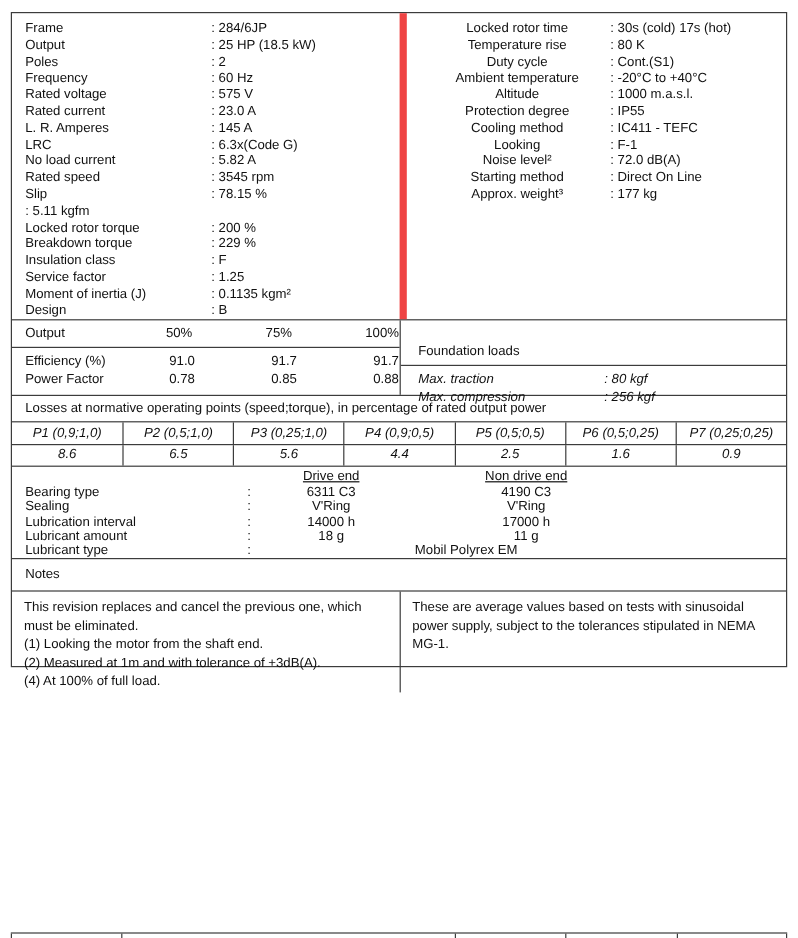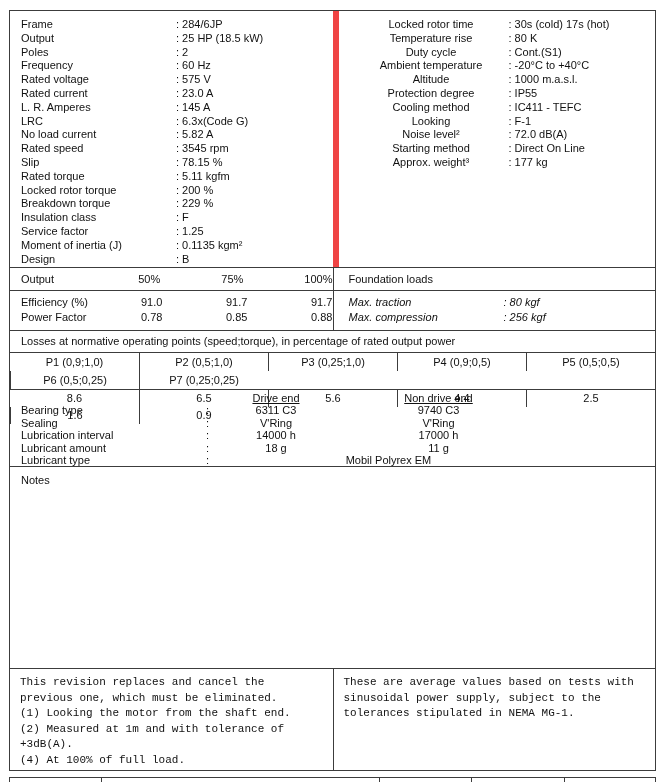--- a/index.html
+++ b/index.html
@@ -7,67 +7,67 @@
     width: 665px; height: 782px;
     background: #fff;
     font-family: "Liberation Sans", sans-serif;
     font-size: 11px;
     color: #111;
     position: relative;
     overflow: hidden;
   }
   .doc {
     position: absolute; left: 9px; top: 10px;
-    width: 647px; height: 761px;
+    width: 647px; height: 546px;
     border: 1px solid #3c3c3c;
     display: flex; flex-direction: column;
     background: #fff;
   }
   
   .sec-specs { display: flex; height: 257px; border-bottom: 1px solid #3c3c3c; }
   .spec-col { width: 50%; padding: 7px 6px 0 11px; }
   .spec-col.right { border-left: 6px solid #ef4444; padding-left: 15px; text-align: center; }
   .spec-row { display: flex; line-height: 13.8px; white-space: nowrap; }
   .spec-row .lbl { width: 155px; flex-shrink: 0; }
   
   .sec-perf { display: flex; height: 63px; border-bottom: 1px solid #3c3c3c; }
   .perf-left { width: 50%; }
   .perf-right { width: 50%; border-left: 1px solid #3c3c3c; }
   .perf-head { height: 23px; border-bottom: 1px solid #3c3c3c; display: flex; align-items: center; padding-left: 11px; }
-  .perf-right .perf-head { padding-left: 15px; }
+  .perf-right .perf-head { padding-left: 15px; margin-top: 15px; }
   .perf-head .c0, .output-row .c0 { width: 120px; }
   .perf-head .c1, .output-row .c1 { width: 85px; }
   .perf-head .c2, .output-row .c2 { width: 85px; }
   .perf-body { padding-top: 4px; }
   .output-row { display: flex; line-height: 14.5px; padding-left: 11px; }
   .fl-row { display: flex; line-height: 14.5px; padding-left: 15px; font-style: italic; }
   .fl-row .lbl { width: 155px; flex-shrink: 0; }
   
   .sec-losses { height: 59px; border-bottom: 1px solid #3c3c3c; }
   .losses-title { height: 22px; line-height: 21px; padding-left: 11px; border-bottom: 1px solid #3c3c3c; }
-  .losses-grid { display: grid; grid-template-columns: repeat(5, 1fr); }
+  .losses-grid { display: grid; grid-template-columns: repeat(7, 1fr); font-style: italic; }
   .losses-grid.hdr { border-bottom: 1px solid #3c3c3c; }
   .losses-grid .cell { text-align: center; border-left: 1px solid #3c3c3c; }
   .losses-grid .cell:first-child { border-left: none; }
   .losses-grid.hdr .cell { height: 18px; line-height: 18px; }
   .losses-grid.val .cell { height: 17px; line-height: 16px; }
   
   .sec-bearing { height: 77px; border-bottom: 1px solid #3c3c3c; padding-top: 2px; }
   .b-row { display: flex; line-height: 12.4px; white-space: nowrap; }
   .b-lbl { width: 196px; padding-left: 11px; flex-shrink: 0; }
   .b-colon { width: 20px; flex-shrink: 0; }
   .b-drive { width: 100px; text-align: center; flex-shrink: 0; }
   .b-non { width: 225px; text-align: center; flex-shrink: 0; }
   .b-span { width: 325px; text-align: center; flex-shrink: 0; }
   .b-underline { text-decoration: underline; }
   
   .sec-notes { height: 202px; border-bottom: 1px solid #3c3c3c; padding: 7px 11px; }
   
   .sec-footnotes { flex: 1; display: flex; }
-  .fn-cell { width: 50%; padding: 6px 10px 0 10px; line-height: 15.5px; font-family: Liberation Mono, monospace; }
+  .fn-cell { width: 50%; padding: 6px 10px 0 10px; line-height: 15.5px; }
   .fn-cell.right { border-left: 1px solid #3c3c3c; }
   
   .footer-sliver { position: absolute; left: 9px; top: 777px; width: 647px; height: 5px; border-top: 1px solid #3c3c3c; }
   .fs-tick { position: absolute; top: 0; width: 1px; height: 5px; background: #3c3c3c; }
 </style>
 </head>
 <body>
 
 <div class="doc">
 
@@ -111,21 +111,20 @@
         </div>
       <div class="spec-row">
           <span class="lbl">Rated speed</span>
           <span>: 3545 rpm</span>
         </div>
       <div class="spec-row">
           <span class="lbl">Slip</span>
           <span>: 78.15 %</span>
         </div>
       <div class="spec-row">
-          <span class="lbl">Rated torque</span>
           <span>: 5.11 kgfm</span>
         </div>
       <div class="spec-row">
           <span class="lbl">Locked rotor torque</span>
           <span>: 200 %</span>
         </div>
       <div class="spec-row">
           <span class="lbl">Breakdown torque</span>
           <span>: 229 %</span>
         </div>
@@ -260,21 +259,21 @@
     <div class="b-row">
       <span class="b-lbl"></span>
       <span class="b-colon"></span>
       <span class="b-drive"><span class="b-underline">Drive end</span></span>
       <span class="b-non"><span class="b-underline">Non drive end</span></span>
     </div>
     <div class="b-row">
       <span class="b-lbl">Bearing type</span>
       <span class="b-colon">:</span>
       <span class="b-drive">6311 C3</span>
-      <span class="b-non">9740 C3</span>
+      <span class="b-non">4190 C3</span>
     </div>
     <div class="b-row">
       <span class="b-lbl">Sealing</span>
       <span class="b-colon">:</span>
       <span class="b-drive">V'Ring</span>
       <span class="b-non">V'Ring</span>
     </div>
     <div class="b-row">
       <span class="b-lbl">Lubrication interval</span>
       <span class="b-colon">:</span>

